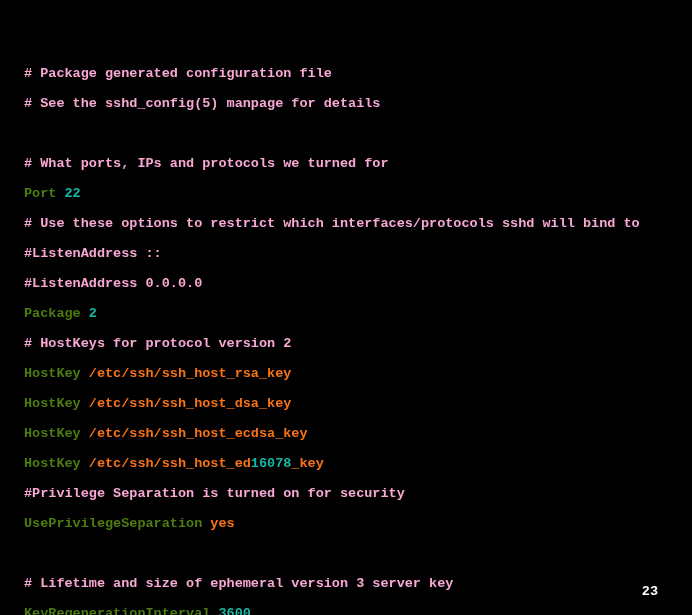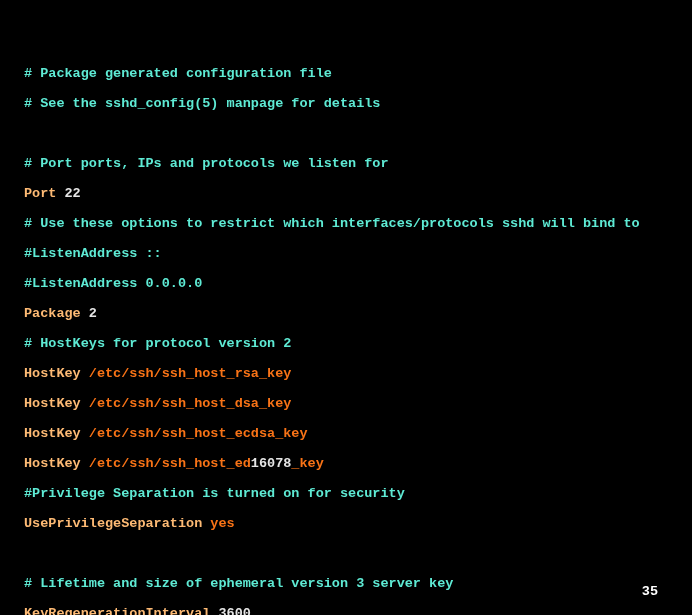--- a/index.html
+++ b/index.html
@@ -10,40 +10,40 @@
       font-weight: bold;
       line-height: 15px;
       padding: 6px 0 6px 24px;
       width: 692px;
       height: 615px;
       overflow: hidden;
       position: relative;
       white-space: pre;
     }
     .line { height: 15px; }
-    .c { color: #5eead4; }   
+    .c { color: #f9a8d4; }   
     .w { color: #f97316; }   
-    .k { color: #fdba74; }   
-    .m { color: #e5e5e5; }
+    .k { color: #4d7c0f; }   
+    .m { color: #14b8a6; }
     .linenum {
       position: absolute;
       right: 34px;
       bottom: 16px;
       color: #ffffff;
     }
   </style>
 </head>
 <body>
 
 
 
 <div class="line"><span class="c"># Package generated configuration file</span></div>
 <div class="line"><span class="c"># See the sshd_config(5) manpage for details</span></div>
 <div class="line"></div>
-<div class="line"><span class="c"># Port ports, IPs and protocols we listen for</span></div>
+<div class="line"><span class="c"># What ports, IPs and protocols we turned for</span></div>
 <div class="line"><span class="k">Port </span><span class="m">22</span></div>
 <div class="line"><span class="c"># Use these options to restrict which interfaces/protocols sshd will bind to</span></div>
 <div class="line"><span class="c">#ListenAddress ::</span></div>
 <div class="line"><span class="c">#ListenAddress 0.0.0.0</span></div>
 <div class="line"><span class="k">Package </span><span class="m">2</span></div>
 <div class="line"><span class="c"># HostKeys for protocol version 2</span></div>
 <div class="line"><span class="k">HostKey </span><span class="w">/etc/ssh/ssh_host_rsa_key</span></div>
 <div class="line"><span class="k">HostKey </span><span class="w">/etc/ssh/ssh_host_dsa_key</span></div>
 <div class="line"><span class="k">HostKey </span><span class="w">/etc/ssh/ssh_host_ecdsa_key</span></div>
 <div class="line"><span class="k">HostKey </span><span class="w">/etc/ssh/ssh_host_ed</span><span class="m">16078</span><span class="w">_key</span></div>
@@ -63,16 +63,16 @@
 
 
 
 
 
 
 
 
 
 
-<div class="linenum">35</div>
+<div class="linenum">23</div>
 
 
 
 
 </body></html>

